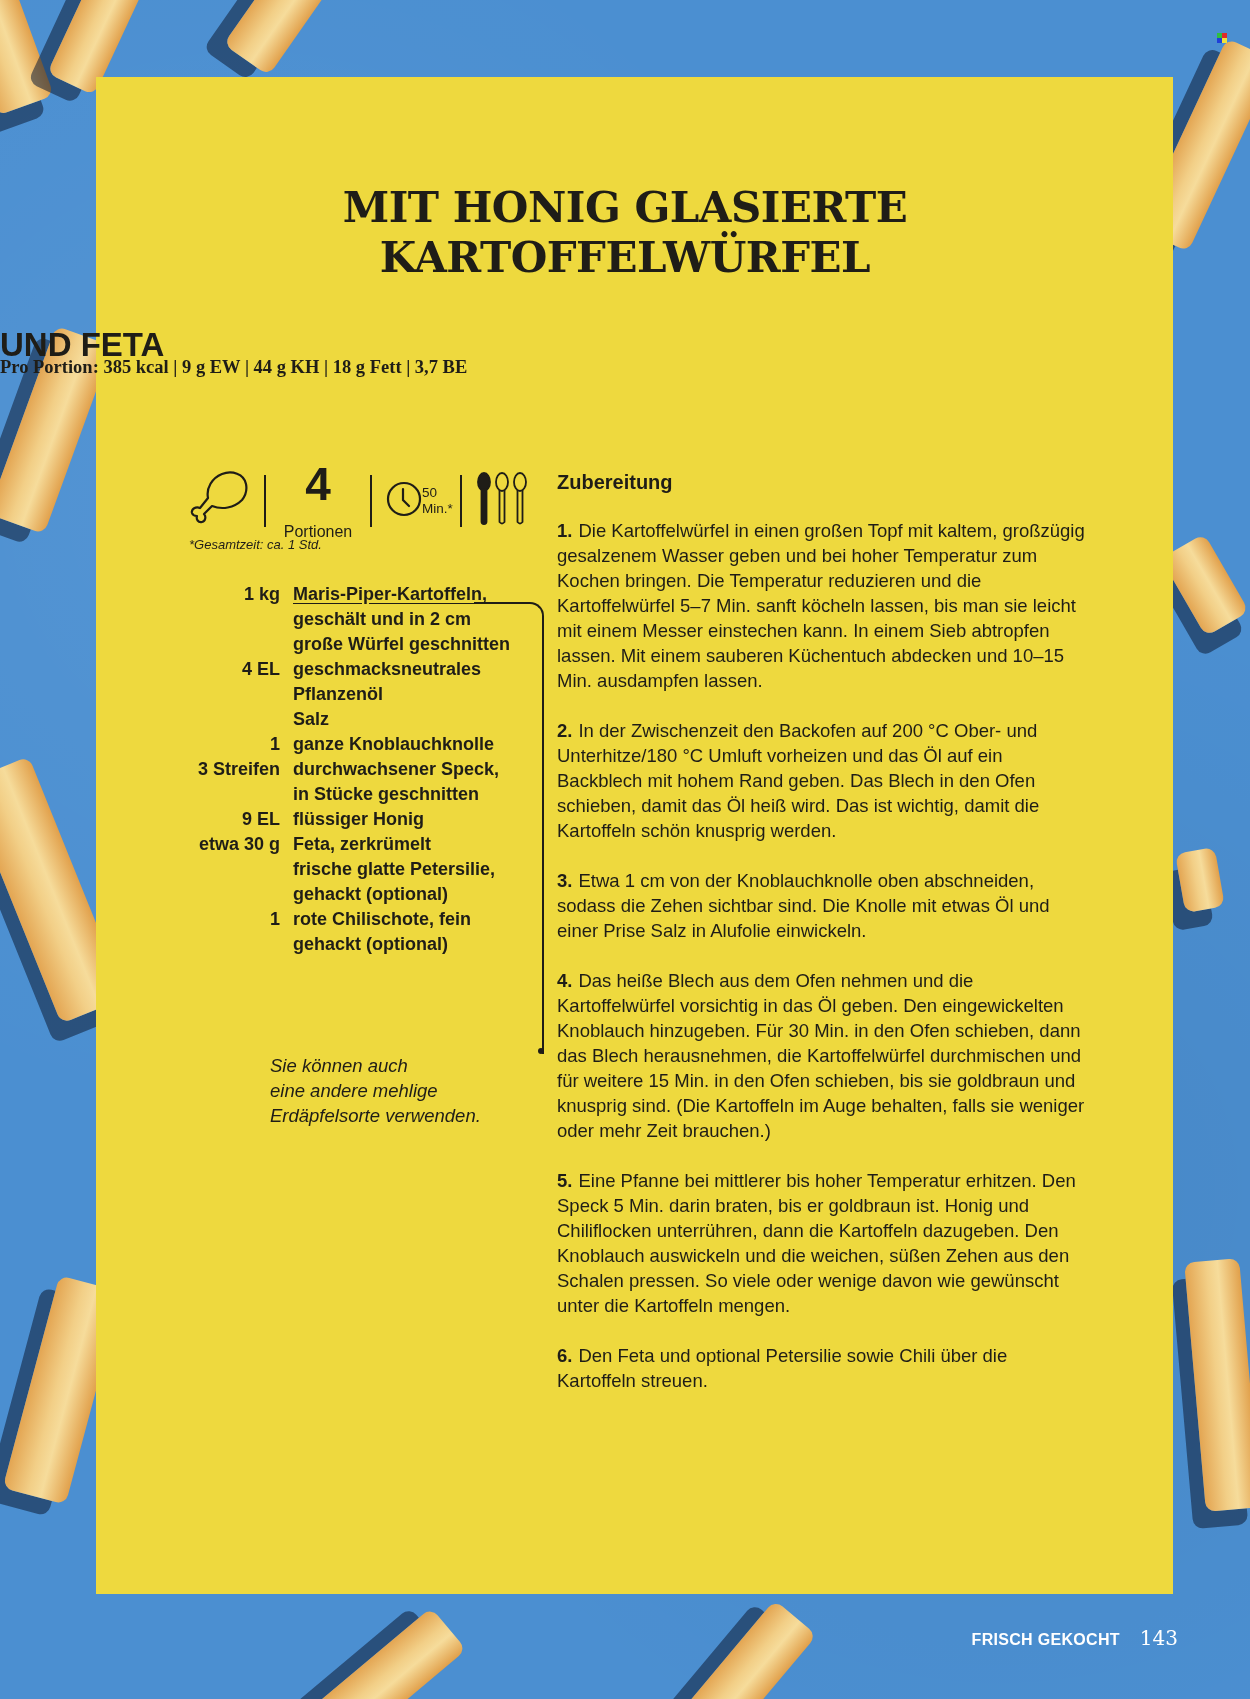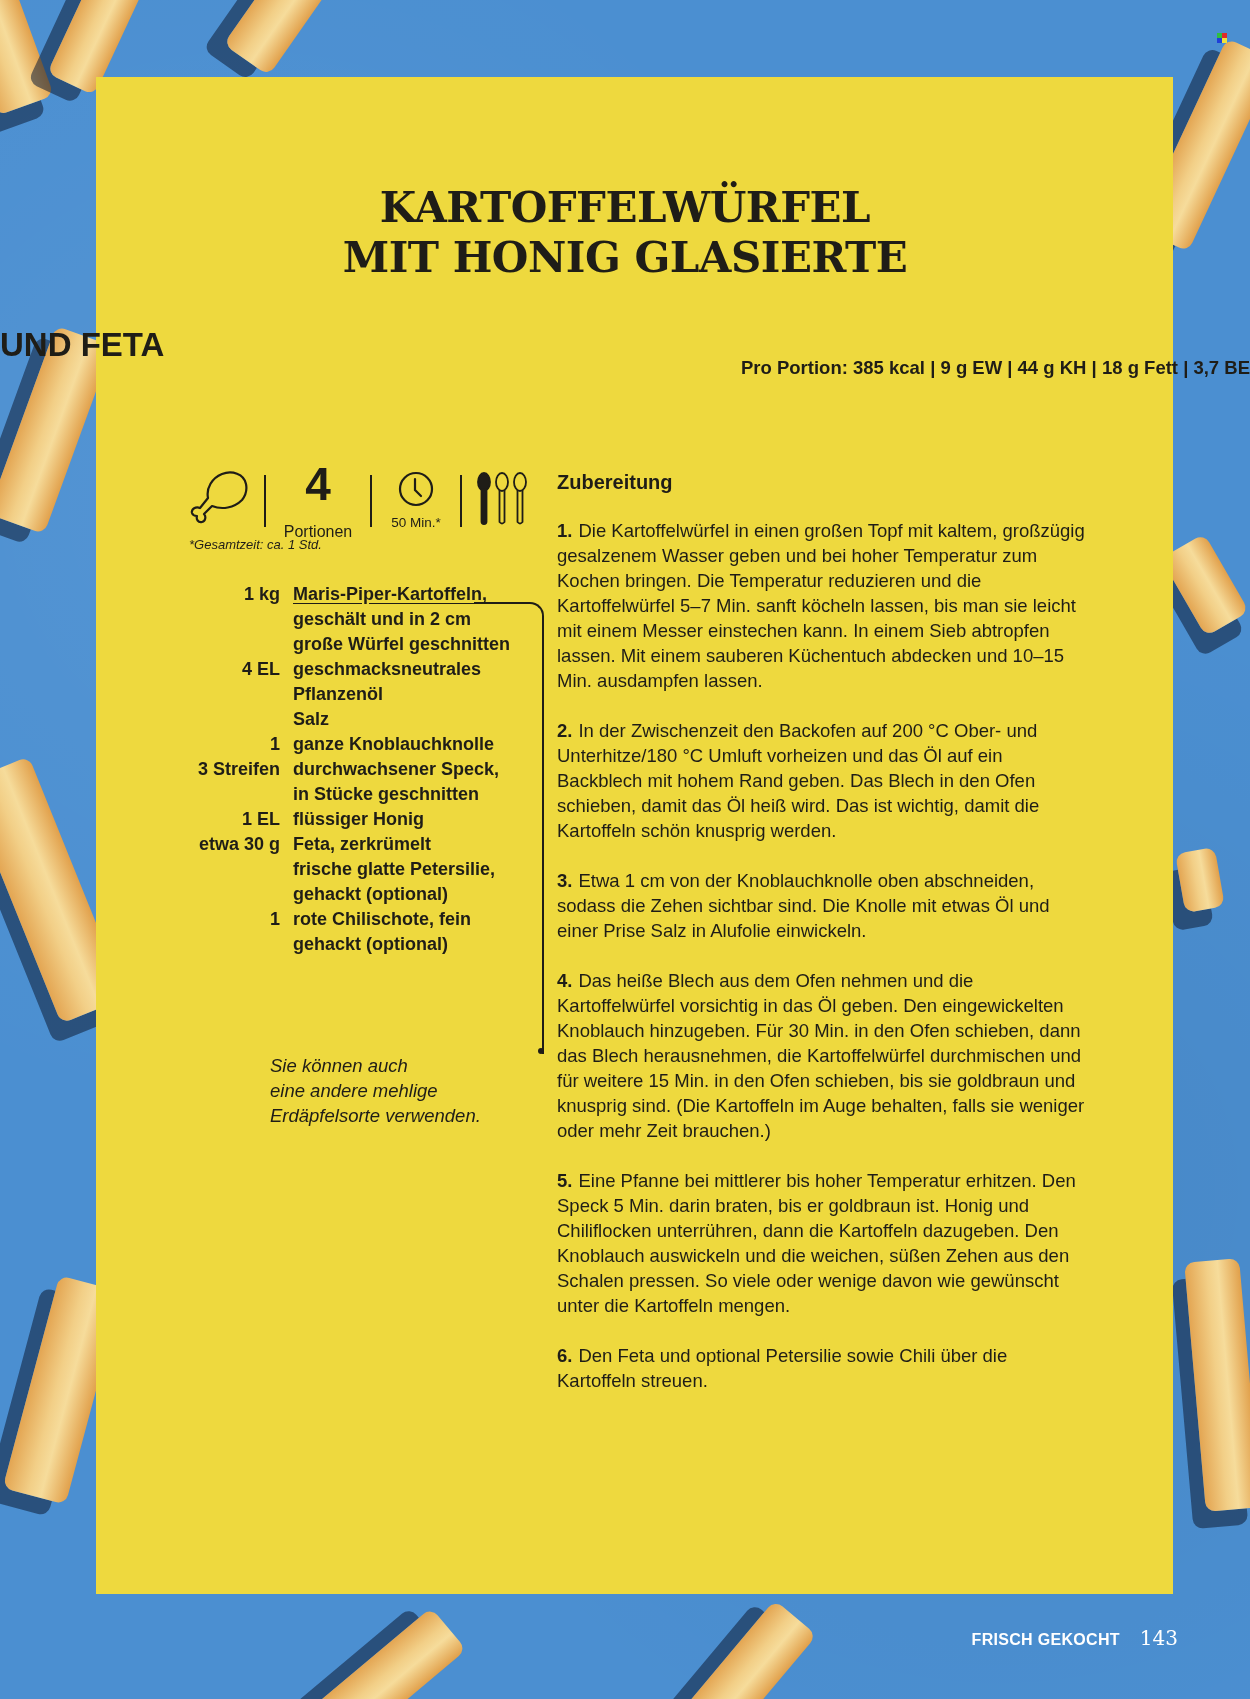--- a/index.html
+++ b/index.html
@@ -29,31 +29,31 @@
   .title {
     position:absolute; left:0; width:100%; top:183px; text-align:center;
     font-family:"DejaVu Serif", serif; font-weight:bold; font-size:42px;
     line-height:50px; letter-spacing:-0.5px; color:#1f1d17;
   }
   .subtitle {
     position:absolute; left:0; width:100%; top:292px; text-align:left;
     font-family:"Liberation Sans", sans-serif; font-weight:bold; font-size:33px; color:#1f1d17;margin-top:34px;
   }
   .nutrition {
-    position:absolute; left:0; width:100%; top:357px; text-align:right;
-    font-weight:bold; font-size:18.5px; color:#1f1d17;
+    position:absolute; left:0; width:100%; top:357px; text-align:left;
+    font-weight:bold; font-size:18.5px; color:#1f1d17;font-family:Liberation Serif, serif;
   }
   .info-row {
     position:absolute; left:188px; top:470px; height:62px; display:flex; align-items:center;
   }
   .vsep { width:2px; height:52px; background:#1f1d17; margin:0 14px; }
   .portions { display:flex; flex-direction:column; align-items:center; width:76px; }
   .portions .num { font-size:46px; font-weight:bold; line-height:44px; }
   .portions .lbl { font-size:16px; line-height:16px; margin-top:18px; }
-  .time { display:flex; flex-direction:column; align-items:center; width:60px; }
+  .time { display:flex; flex-direction:row; width:60px; }
   .time .lbl { font-size:13.5px; line-height:16px; margin-top:4px; }
   .footnote {
     position:absolute; left:189px; top:537px; font-size:13px; font-style:italic;
   }
   .ingredients {
     position:absolute; left:180px; top:582px; width:360px;
     font-weight:bold; font-size:18px; line-height:25px;
   }
   .ing-row { display:flex; }
   .ing-amt { width:100px; text-align:right; padding-right:13px; flex-shrink:0; }
@@ -109,22 +109,22 @@
 <div class="logo-mark">
   <span style="background:#2fbf3f"></span>
     <span style="background:#e02a2a"></span>
   <span style="background:#1f3fd8"></span>
     <span style="background:#f1e23a"></span>
 </div>
 
 <div class="panel"></div>
 
 <div class="title">
+  <div>MIT HONIG GLASIERTE</div>
   <div>KARTOFFELWÜRFEL</div>
-  <div>MIT HONIG GLASIERTE</div>
 </div>
 <div class="subtitle">UND FETA</div>
 <div class="nutrition">Pro Portion: 385 kcal | 9 g EW | 44 g KH | 18 g Fett | 3,7 BE</div>
 
 <div class="info-row">
   <span>
     <svg width="62" height="58" viewBox="0 0 62 58" fill="none" stroke="#1f1d17" stroke-width="2.2" stroke-linejoin="round" stroke-linecap="round">
       <path d="M58 14 C56 4 44 0 34 4 C24 8 18 18 20 28 L12 38 C8 36 3 39 4 43 C5 46 8 46 9 46 C8 49 10 53 14 52 C18 51 18 46 16 44 L24 36 C34 40 46 38 54 30 C58 25 59 19 58 14 Z"></path>
     </svg>
   </span>
@@ -182,21 +182,21 @@
     <span class="ing-name">ganze Knoblauchknolle</span>
   </div>
   <div class="ing-row">
     <span class="ing-amt">3 Streifen</span>
     <span class="ing-name">
       <span>durchwachsener Speck,</span><br>
       <span>in Stücke geschnitten</span>
     </span>
   </div>
   <div class="ing-row">
-    <span class="ing-amt">1 EL</span>
+    <span class="ing-amt">9 EL</span>
     <span class="ing-name">flüssiger Honig</span>
   </div>
   <div class="ing-row">
     <span class="ing-amt">etwa 30 g</span>
     <span class="ing-name">Feta, zerkrümelt</span>
   </div>
   <div class="ing-row">
     <span class="ing-amt"></span>
     <span class="ing-name">
       <span>frische glatte Petersilie,</span><br>

